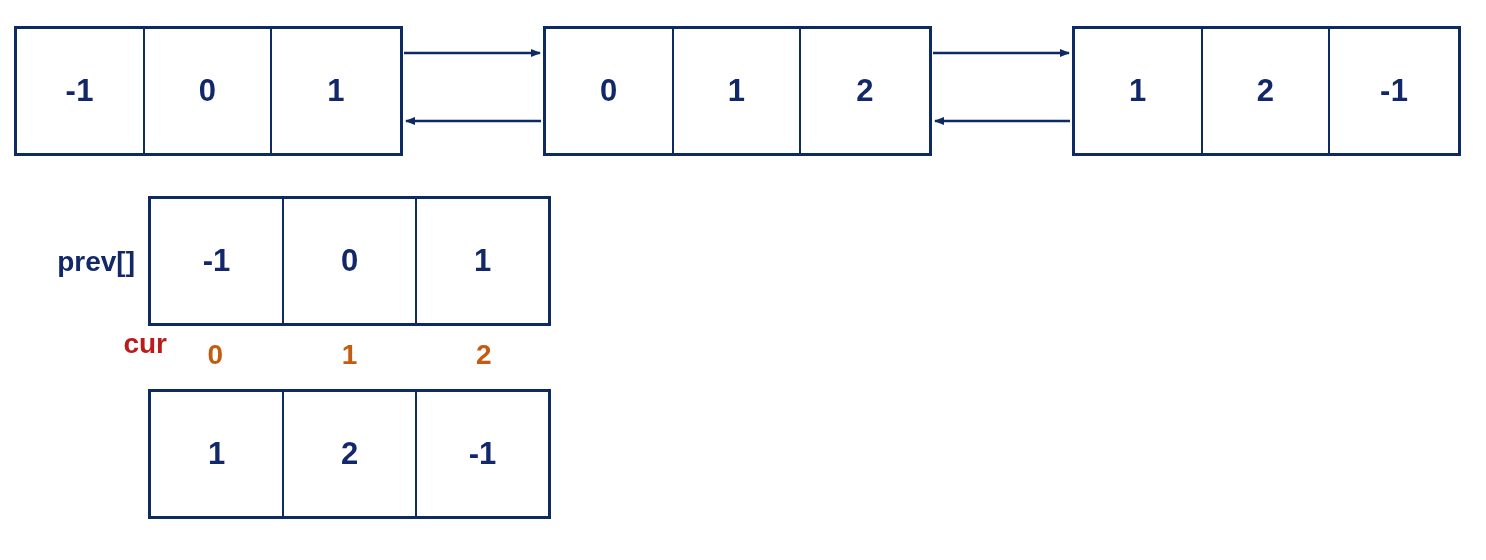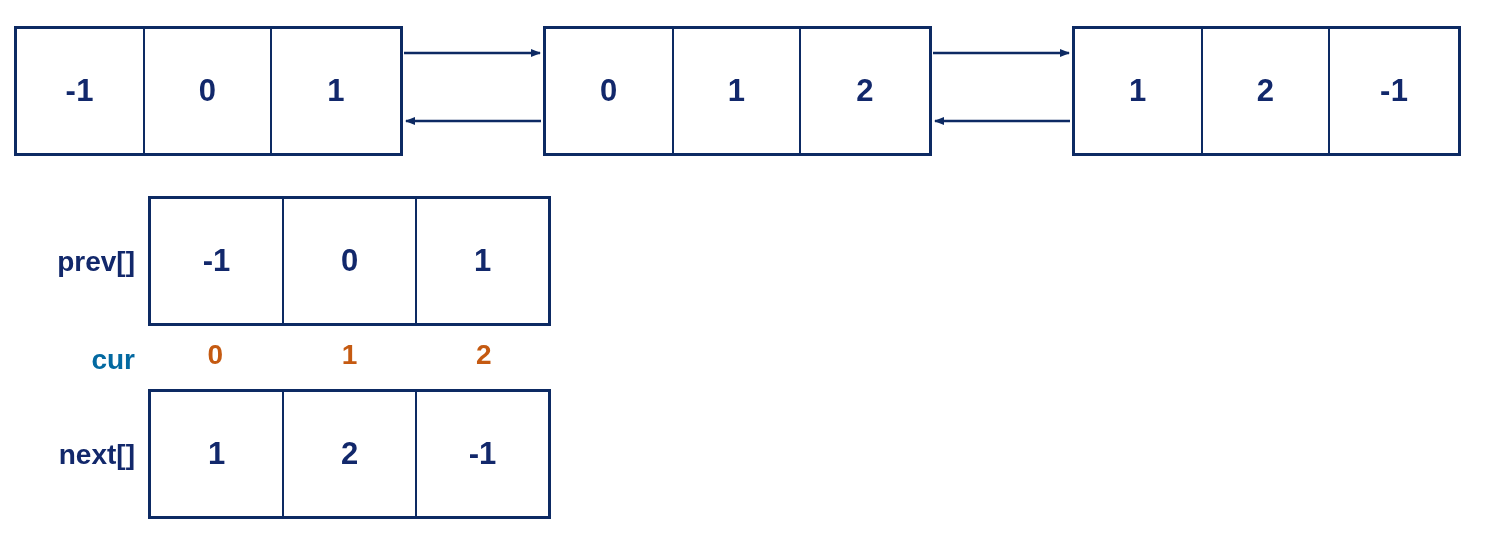--- a/index.html
+++ b/index.html
@@ -115,23 +115,24 @@
   #cur-row .cur-cell {
     flex: 1 1 0;
     display: flex;
     align-items: center;
     justify-content: center;
     font-size: 28px;
     font-weight: bold;
     color: #c55a11;
   }
   #cur-label {
-    top: 164px;
+    top: 148px;
     left: 0px;
-    color: #0369a1;
+    color: #b91c1c;
+    padding-left: 32px;
   }
 
   #next-table { top: 209px; }
   #next-label { top: 259px; left: 0px; }
 </style>
 </head>
 <body>
 
 <div id="node-row">
 
@@ -193,21 +194,20 @@
   </div>
 
   <div class="array-label" id="cur-label">cur</div>
 
   <div id="cur-row">
     <div class="cur-cell">0</div>
     <div class="cur-cell">1</div>
     <div class="cur-cell">2</div>
   </div>
 
-  <div class="array-label" id="next-label">next[]</div>
 
   <div class="array-table" id="next-table">
     <div class="cell">1</div>
     <div class="cell">2</div>
     <div class="cell">-1</div>
   </div>
 
 </div>
 
 </body></html>

